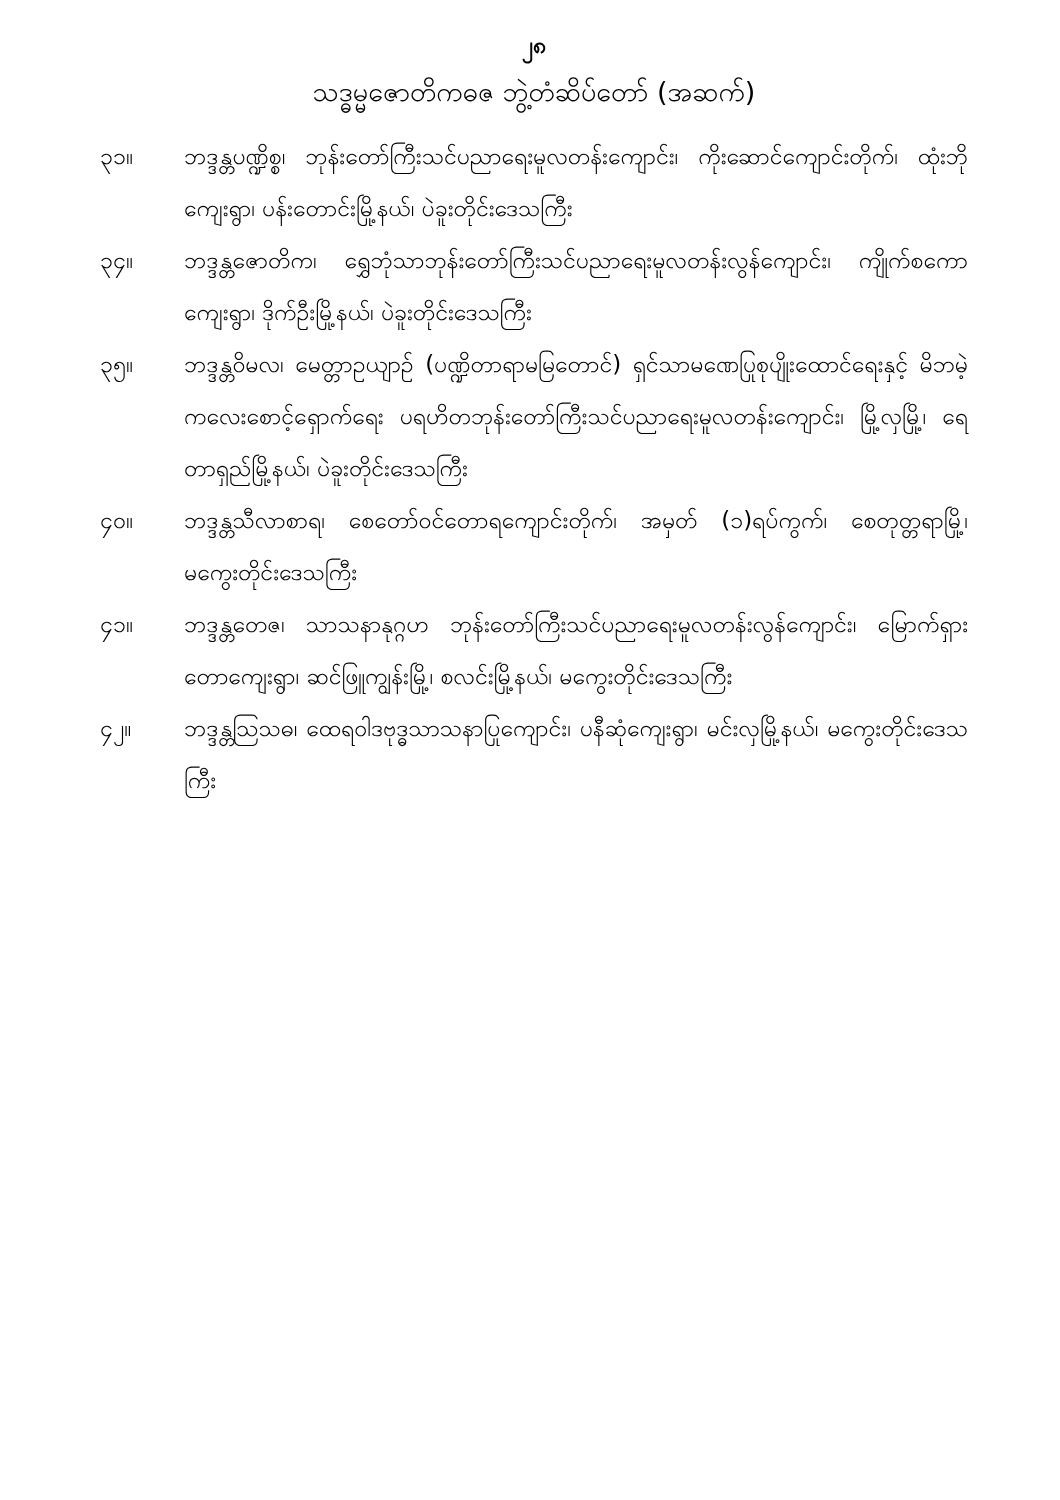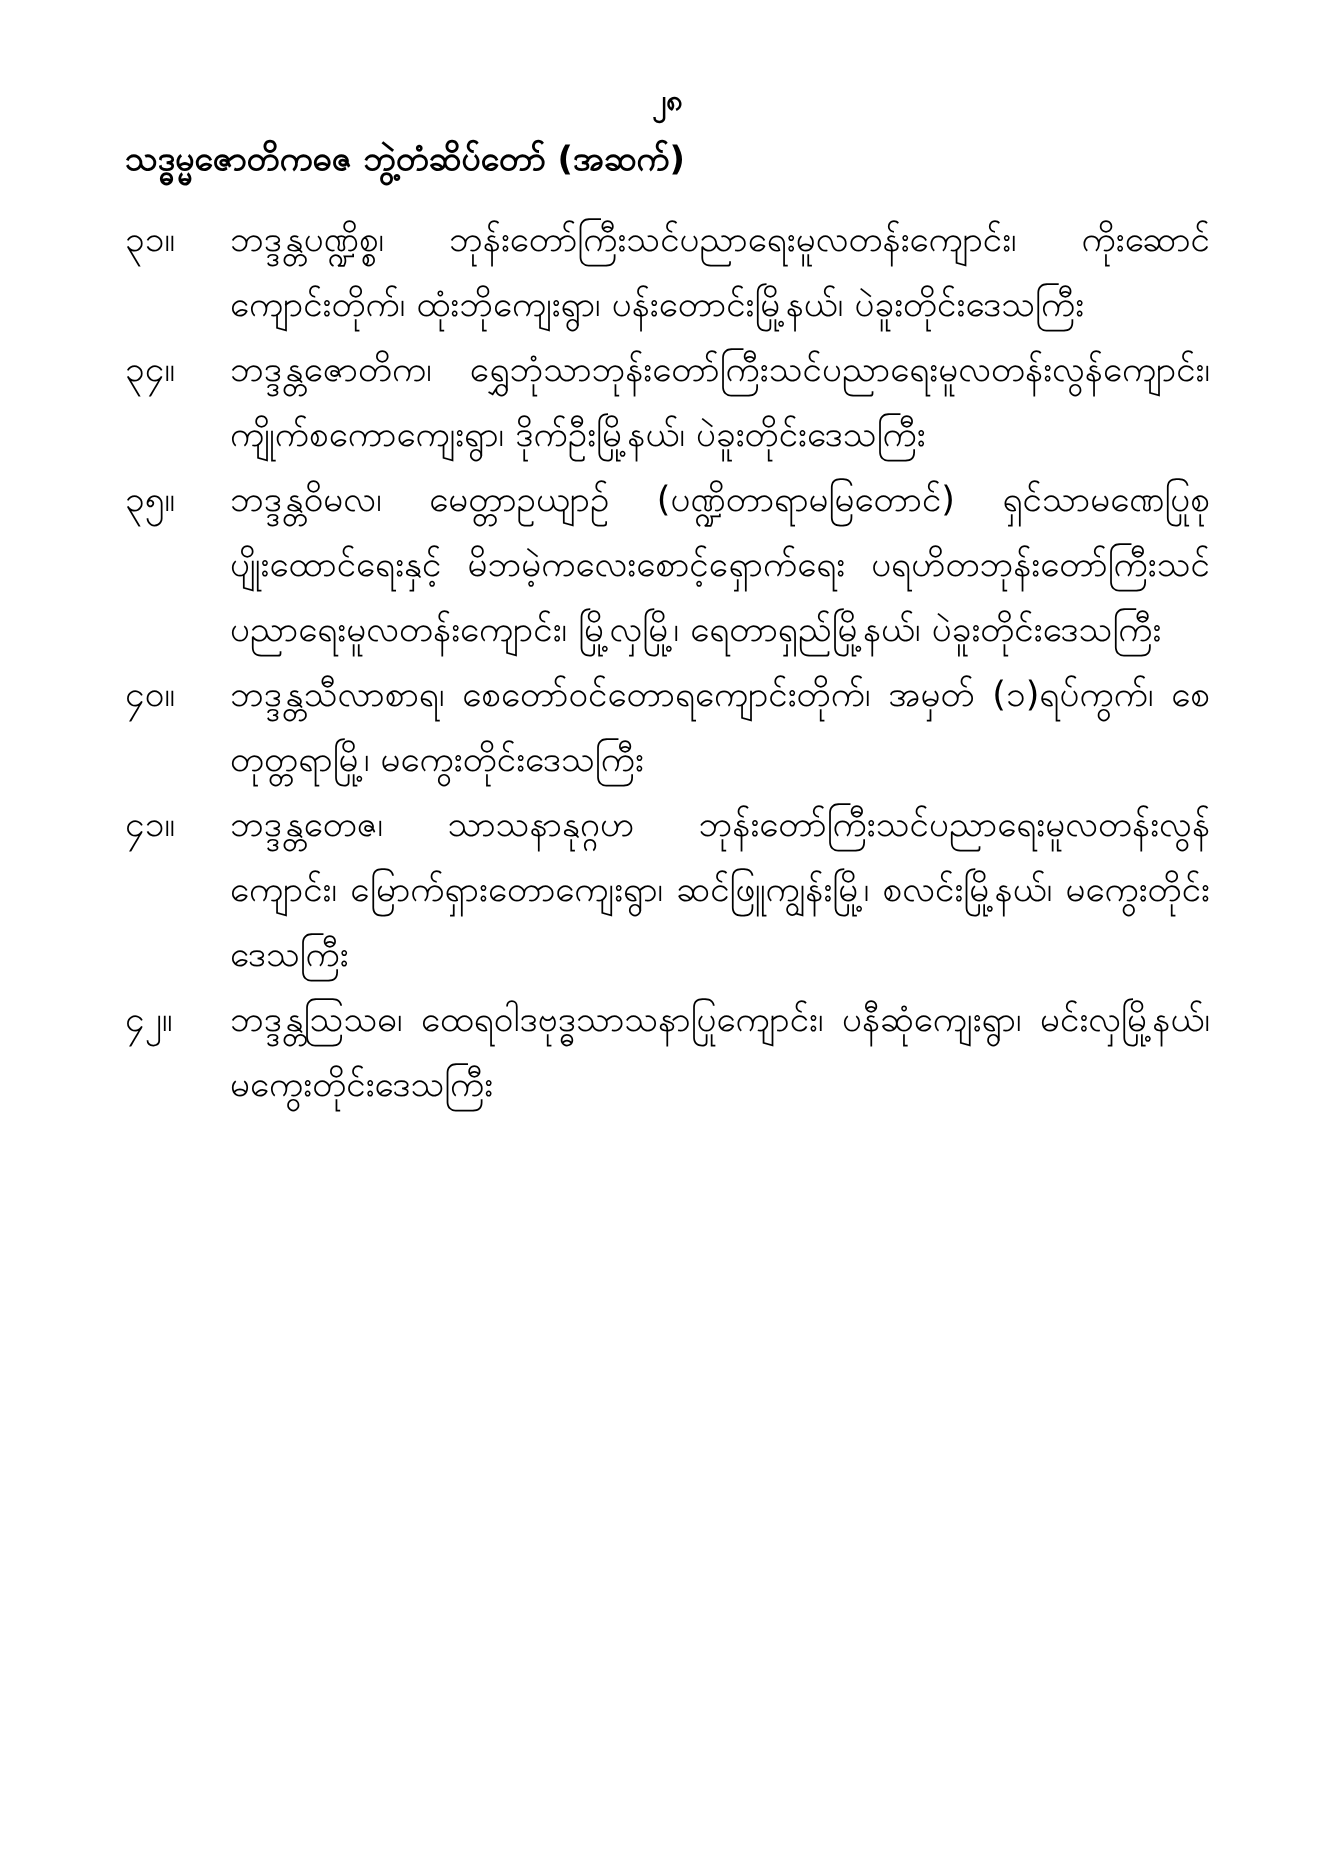--- a/index.html
+++ b/index.html
@@ -8,38 +8,39 @@
     background: #ffffff;
   }
   .page {
     position: relative;
     width: 1060px;
     height: 1088px;
     box-sizing: border-box;
     background: #ffffff;
     color: #000000;
     font-family: "DejaVu Sans", sans-serif;
-    padding: 64px 92px 30px 100px;
+    padding: 28px 92px 30px 100px;
     overflow: hidden;
   }
   .page-number {
     text-align: center;
     font-size: 23px;
     font-weight: 600;
     line-height: 34px;
   }
   .doc-title {
+    text-align: center;
     font-size: 27px;
-    font-weight: 700;
+    font-weight: 400;
     line-height: 44px;
     margin-top: 8px;
     margin-bottom: 16px;
   }
   .honor-list {
-    font-size: 28px;
+    font-size: 23px;
   }
   .list-item {
     display: flex;
     align-items: flex-start;
   }
   .item-no {
     flex: 0 0 84px;
     line-height: 52px;
     white-space: nowrap;
   }

